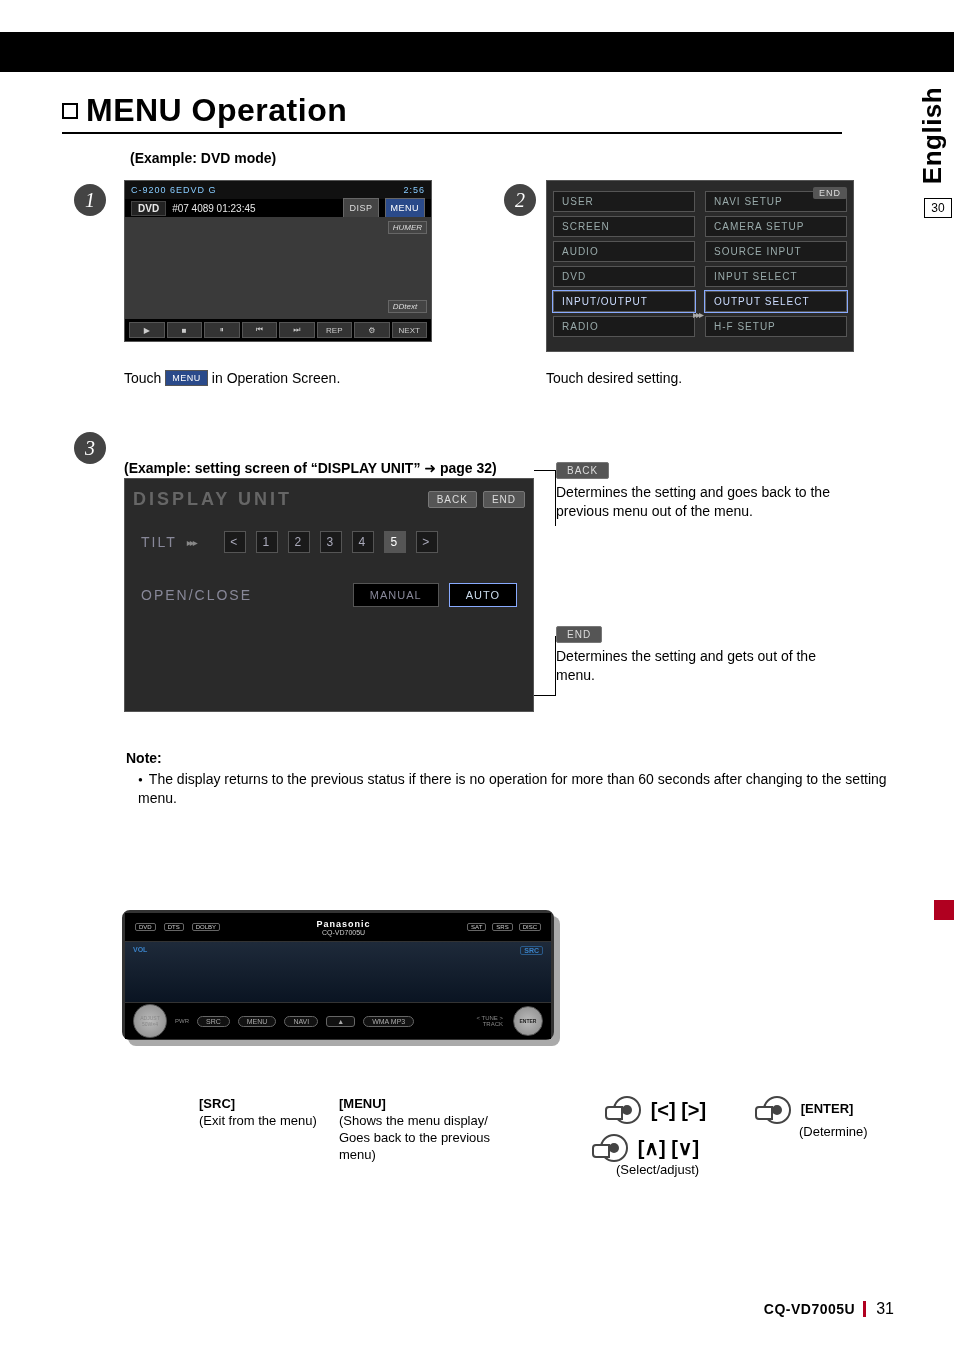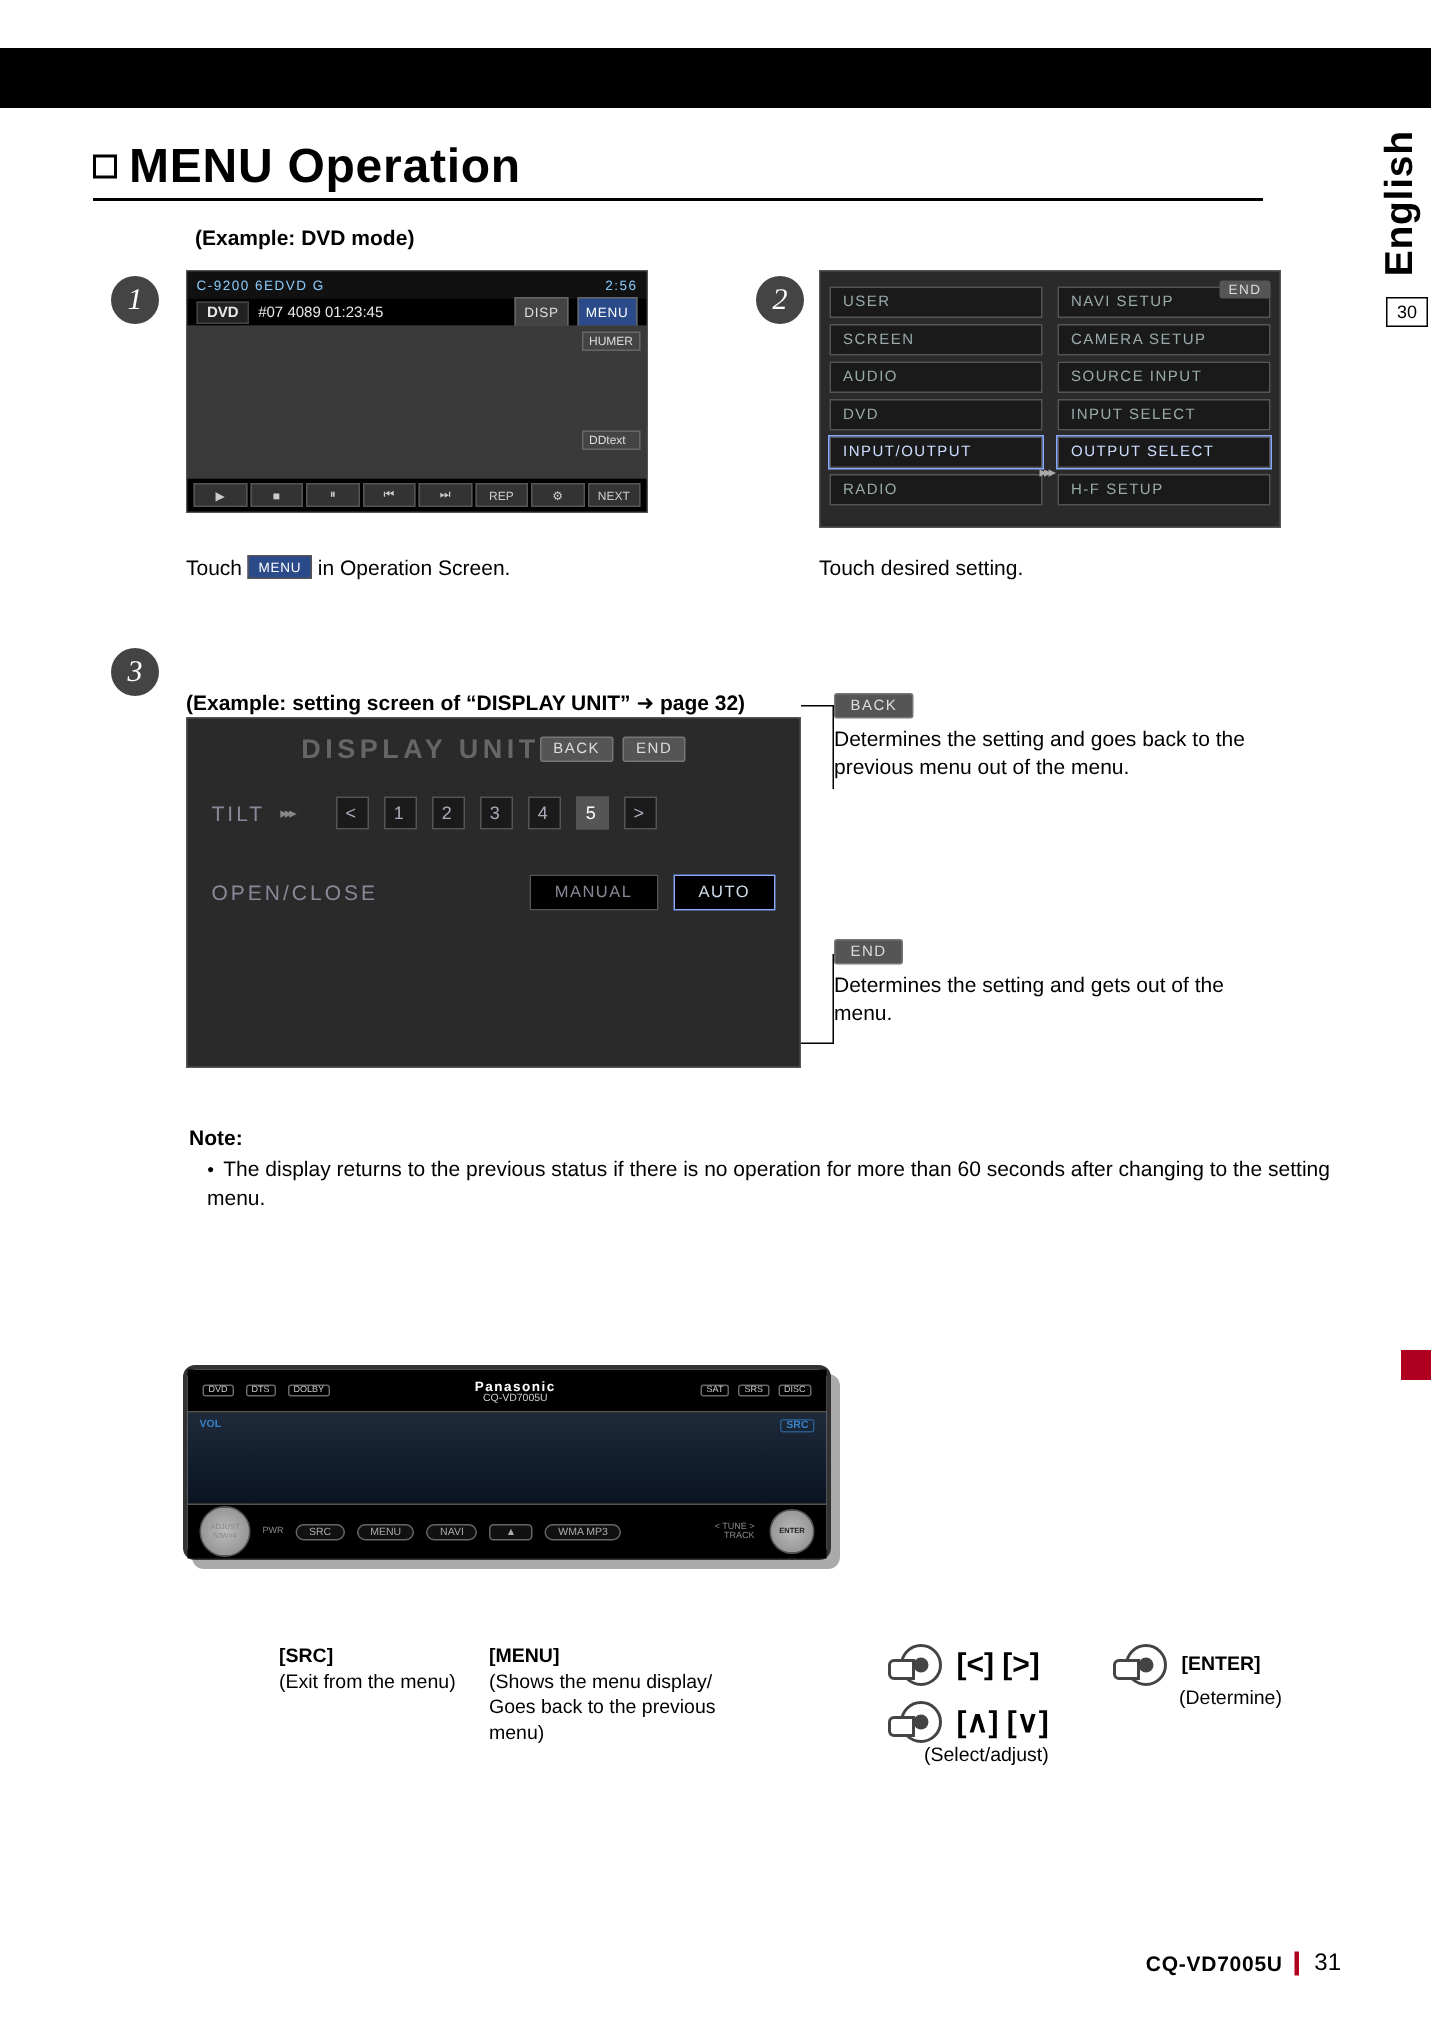--- a/index.html
+++ b/index.html
@@ -82,21 +82,21 @@
   .inforow .lbl {
     background: #222; padding: 1px 6px; border: 1px solid #444; font-weight: bold;
   }
   .inforow .btn {
     background: #444; color: #ddd; padding: 4px 5px; font-size: 9px;
     border: 1px solid #666; letter-spacing: 0.5px;
   }
   .inforow .btn.menu { background: #2a4a8a; color: #fff; }
   .shot1 .video { height: 102px; background: #3a3a3a; position: relative; }
   .shot1 .video .side {
-    position: absolute; right: 4px; top: 4px; display: flex; flex-direction: column; gap: 3px;
+    position: absolute; right: 4px; top: 4px; display: flex; flex-direction: column; gap: 16px; font-style: italic;
   }
   .shot1 .controls {
     height: 22px; background: #000; display: flex; align-items: center; gap: 2px;
     padding: 0 4px;
   }
   .shot1 .controls .c {
     flex: 1; height: 16px; background: #333; border: 1px solid #555;
     color: #ccc; font-size: 8px; display: flex; align-items: center; justify-content: center;
   }
   .caption1 {
@@ -127,21 +127,21 @@
   }
   .caption2 { position: absolute; left: 546px; top: 370px; font-size: 14px; }
 
   
   .ex3-title {
     position: absolute; left: 124px; top: 460px; font-size: 14px; font-weight: bold;
   }
   .ex3-title .arrow { font-weight: normal; }
   .shot3 { left: 124px; top: 478px; width: 410px; height: 234px; padding: 0; }
   .shot3 .hdr {
-    height: 40px; display: flex; align-items: center; justify-content: center;
+    height: 40px; display: flex; align-items: center; justify-content: space-between;
     padding: 10px 8px;
   }
   .shot3 .hdr .t { color: #666; font-size: 18px; font-weight: bold; letter-spacing: 3px; }
   .shot3 .hdr .chips { display: flex; gap: 6px; }
   .shot3 .chip {
     background: #555; color: #ddd; font-size: 10px; padding: 2px 8px;
     border: 1px solid #777; border-radius: 2px; letter-spacing: 1px;
   }
   .shot3 .row {
     display: flex; align-items: center; gap: 10px; padding: 12px 16px;
@@ -223,21 +223,21 @@
   .unit .fbtn {
     border: 1px solid #666; border-radius: 10px; color: #aaa;
     font-size: 7px; padding: 1px 8px; background: #111;
   }
   .unit .fbtn.tri { border-radius: 3px; padding: 1px 10px;}
   .unit .spacer { flex: 1; }
   .unit .tracklbl { color: #888; font-size: 6px; text-align: right; line-height: 1; margin-right: 2px;}
   .unit .ADJUST { color:#888; font-size:5px;}
 
   
-  .leg { position: absolute; font-size: 13px; line-height: 1.3; }
+  .leg { position: absolute; font-size: 13px; line-height: 1.3; margin-left: 13px; }
   .leg .h { font-weight: bold; }
   .leg1 { left: 186px; top: 1096px; width: 120px; }
   .leg2 { left: 326px; top: 1096px; width: 180px; }
   .leg3 { left: 600px; top: 1096px; width: 140px; }
   .leg4 { left: 750px; top: 1096px; width: 120px; }
   .knob-icon {
     display: inline-block; width: 28px; height: 28px; border-radius: 50%;
     background: #fff; border: 2px solid #444;
     position: relative; vertical-align: middle; margin-right: 6px;
   }

